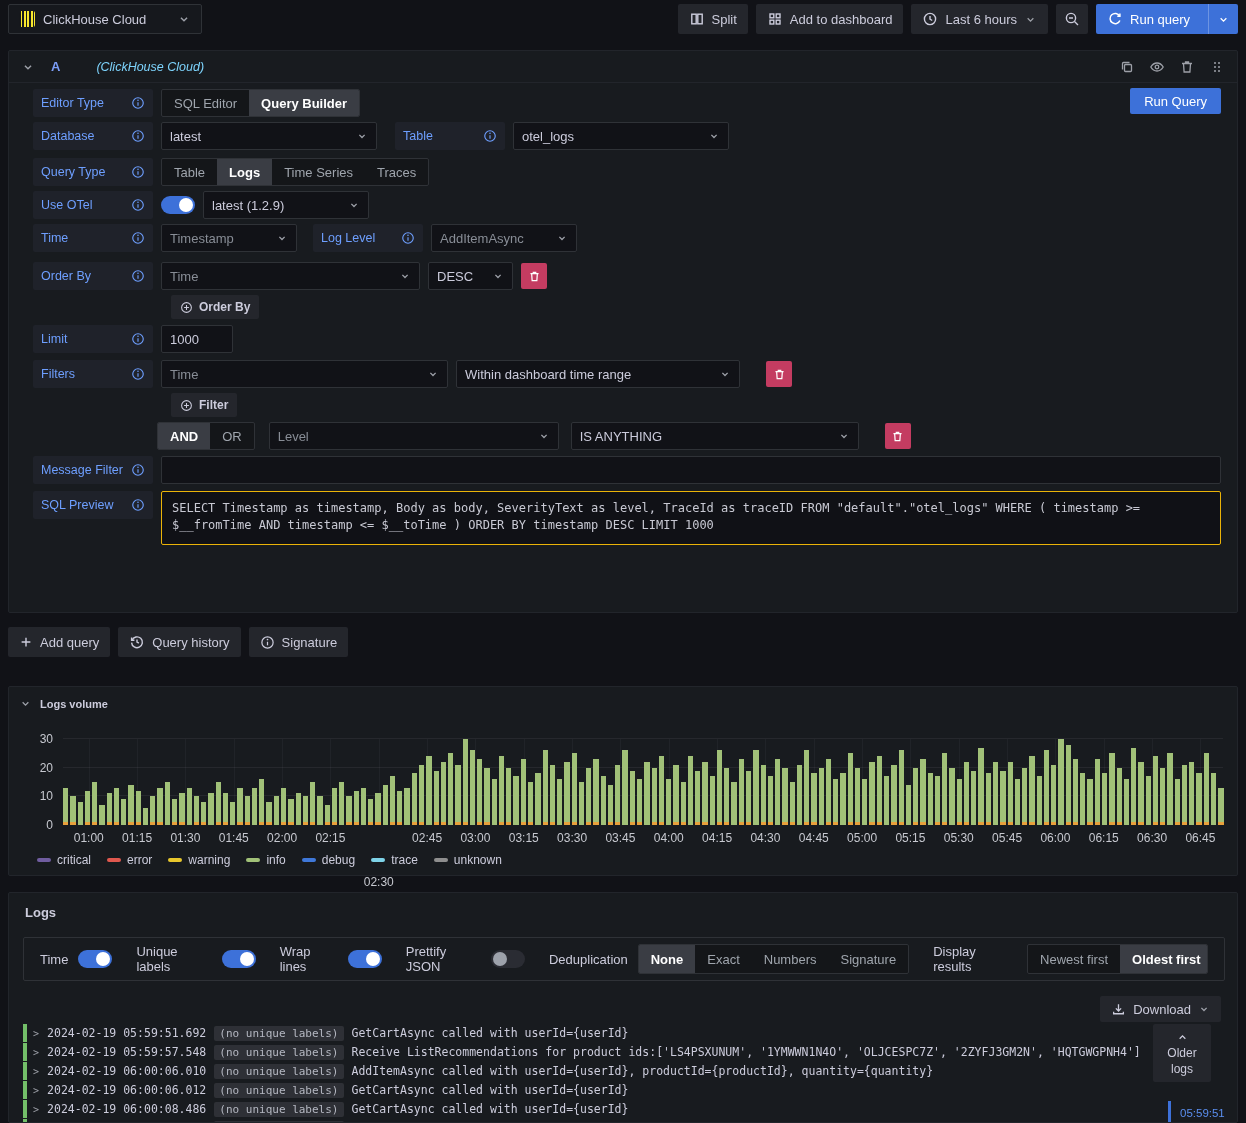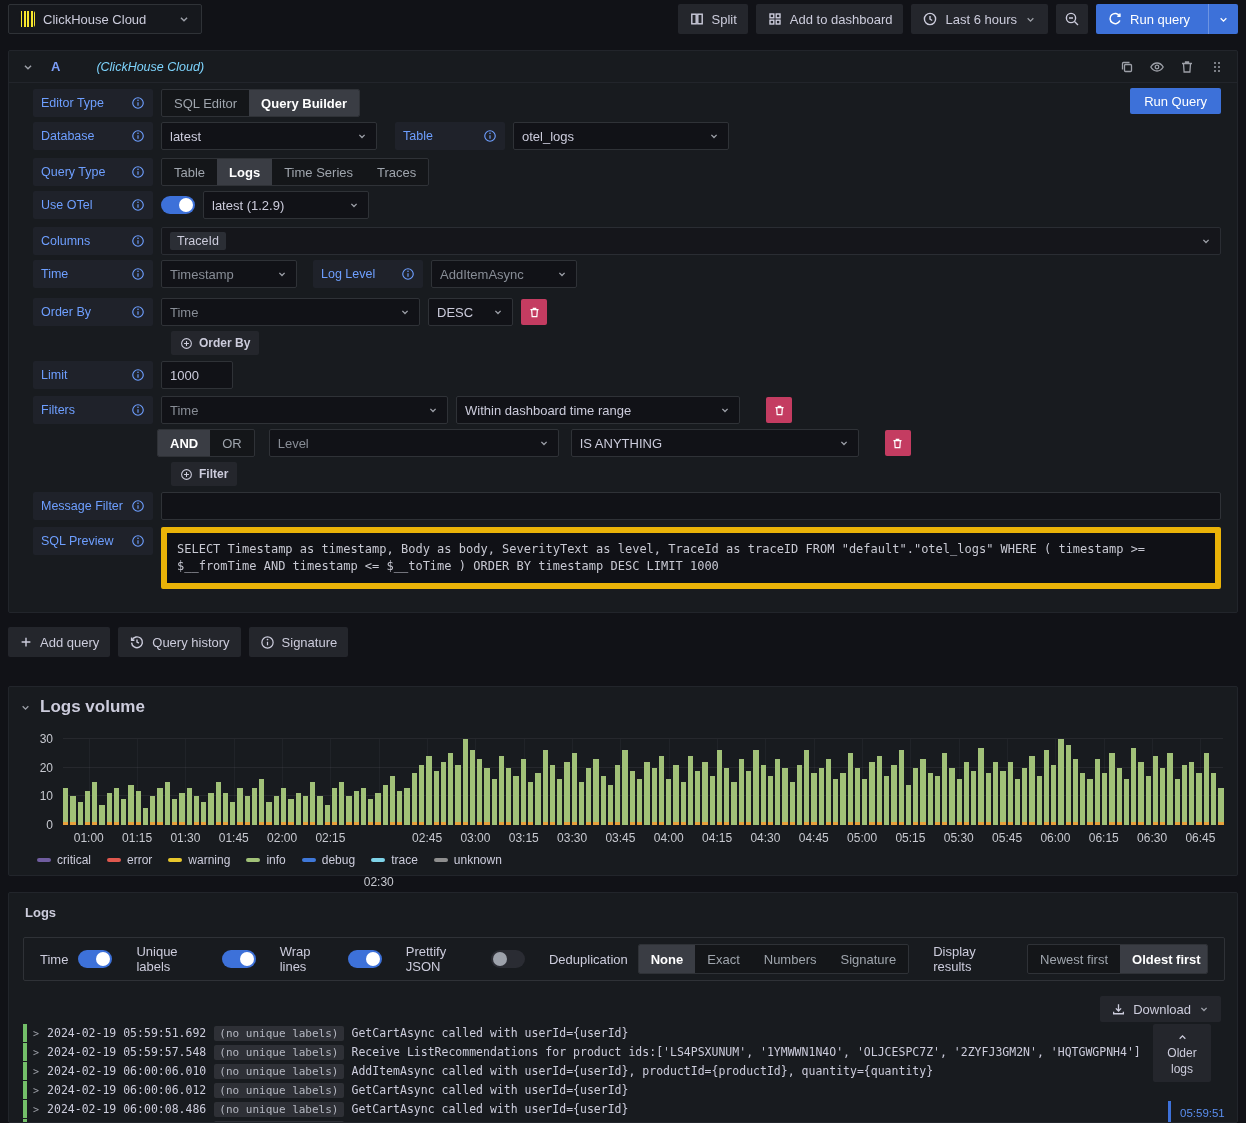--- a/index.html
+++ b/index.html
@@ -44,29 +44,29 @@
   .seg .seg-item { height:100%; display:flex; align-items:center; padding:0 12px; color:#9fa5ad; font-size:13px; cursor:pointer; white-space:nowrap; }
   .seg .seg-item.selected { background:#3a3d44; color:#fff; font-weight:600; }
   .toggle { position:relative; width:34px; height:18px; border-radius:9px; background:#3d71d9; cursor:pointer; flex:none; }
   .toggle::after { content:""; position:absolute; top:2px; right:2px; width:14px; height:14px; border-radius:50%; background:#fff; }
   .toggle.off { background:#2a2c33; }
   .toggle.off::after { right:auto; left:2px; background:#9da2ab; }
   .tag-chip { background:#2b2e35; border-radius:2px; padding:2px 7px; font-size:12.5px; color:#ccccdc; }
   .btn-sm { display:inline-flex; align-items:center; gap:6px; height:24px; padding:0 9px; background:#24262c; border:none; border-radius:2px; color:#ccccdc; font-size:12px; font-weight:600; cursor:pointer; }
   .btn-danger { width:26px; height:26px; margin-top:1px; background:#c43c61; border:none; border-radius:2px; color:#fff; display:flex; align-items:center; justify-content:center; cursor:pointer; flex:none; }
   input.text-input { height:28px; background:#111217; border:1px solid #2f3237; border-radius:2px; color:#ccccdc; font-size:13px; padding:0 8px; font-family:inherit; }
-  .sql-box { background:#101116; border:6px solid #eab308; border-radius:2px; padding:8px 10px; font-family:"DejaVu Sans Mono", monospace; font-size:12px; line-height:17px; color:#c8c9d3; width:1070px; min-height:54px; }
+  .sql-box { background:#101116; border:1px solid #eab308; border-radius:2px; padding:8px 10px; font-family:"DejaVu Sans Mono", monospace; font-size:12px; line-height:17px; color:#c8c9d3; width:1070px; min-height:54px; }
   .run-query-btn { position:absolute; top:37px; right:16px; height:26px; display:flex; align-items:center; padding:0 14px; background:#3d71d9; border:none; border-radius:2px; color:#fff; font-size:13px; font-weight:500; cursor:pointer; }
 
   .actions-row { position:absolute; left:8px; top:627px; display:flex; gap:8px; }
 
   
   #volume-panel { left:8px; top:686px; width:1230px; height:190px; }
   .vp-header { display:flex; align-items:center; gap:8px; padding:10px 0 0 10px; color:#ccccdc; }
-  .vp-header .title { font-size:17px; font-weight:600; }
+  .vp-header .title { font-size:11px; font-weight:600; }
   .chart { position:absolute; left:24px; right:14px; top:52px; bottom:6px; }
   .y-axis { position:absolute; left:0; top:0; width:20px; height:86px; }
   .y-axis span { position:absolute; right:0; font-size:12px; color:#c7c9d0; transform:translateY(50%); }
   .plot-wrap { position:absolute; left:30px; right:0; top:0; height:86px; }
   .gridlayer { position:absolute; inset:0; }
   .gridlayer .h { position:absolute; left:0; right:0; height:1px; background:rgba(204,204,220,.08); }
   .gridlayer .v { position:absolute; top:0; bottom:0; width:1px; background:rgba(204,204,220,.05); }
   .plot { position:absolute; inset:0; display:flex; align-items:flex-end; gap:2px; }
   .bar { flex:1 1 0; display:flex; flex-direction:column; justify-content:flex-end; height:100%; min-width:2px; }
   .bar i { display:block; width:100%; }
@@ -311,40 +311,20 @@
         <div class="ctl" style="width:166px;">
           <span class="val">latest (1.2.9)</span>
           <span class="chev icon">
               <svg width="12" height="12" viewBox="0 0 16 16" fill="none" stroke="currentColor" stroke-width="1.8">
                 <path d="M4.5 6.5L8 10l3.5-3.5"></path>
               </svg>
             </span>
         </div>
       </div>
 
-      <div class="row" style="margin-top:8px">
-        <div class="f-label">
-          <span>Columns</span>
-          <span class="icon">
-              <svg width="14" height="14" viewBox="0 0 16 16" fill="none" stroke="currentColor" stroke-width="1.3">
-                <circle cx="8" cy="8" r="6"></circle>
-                <path d="M8 7.2V11"></path>
-                <circle cx="8" cy="4.8" r=".9" fill="currentColor" stroke="none"></circle>
-              </svg>
-            </span>
-        </div>
-        <div class="ctl" style="width:1062px;background:#15161b;border-color:#2a2d33">
-          <span class="tag-chip">TraceId</span>
-          <span class="chev icon">
-              <svg width="12" height="12" viewBox="0 0 16 16" fill="none" stroke="currentColor" stroke-width="1.8">
-                <path d="M4.5 6.5L8 10l3.5-3.5"></path>
-              </svg>
-            </span>
-        </div>
-      </div>
 
       <div class="row">
         <div class="f-label">
           <span>Time</span>
           <span class="icon">
               <svg width="14" height="14" viewBox="0 0 16 16" fill="none" stroke="currentColor" stroke-width="1.3">
                 <circle cx="8" cy="8" r="6"></circle>
                 <path d="M8 7.2V11"></path>
                 <circle cx="8" cy="4.8" r=".9" fill="currentColor" stroke="none"></circle>
               </svg>
@@ -470,20 +450,32 @@
         </div>
         <button class="btn-danger" style="margin-left:18px">
           <span class="icon">
               <svg width="13" height="13" viewBox="0 0 16 16" fill="none" stroke="currentColor" stroke-width="1.5">
                 <path d="M3 4.5h10M6.5 4.5V3h3v1.5M4.5 4.5l.6 8.5h5.8l.6-8.5"></path>
               </svg>
             </span>
         </button>
       </div>
 
+      <div class="row" style="margin-left:138px">
+        <button class="btn-sm">
+          <span class="icon">
+              <svg width="13" height="13" viewBox="0 0 16 16" fill="none" stroke="currentColor" stroke-width="1.3">
+                <circle cx="8" cy="8" r="6"></circle>
+                <path d="M8 5v6M5 8h6"></path>
+              </svg>
+            </span>
+          <span>Filter</span>
+        </button>
+      </div>
+
       <div class="row" style="margin-left:124px">
         <div class="seg">
           <span class="seg-item selected">AND</span>
           <span class="seg-item">OR</span>
         </div>
         <div class="ctl placeholder-text" style="width:290px;margin-left:6px">
           <span class="val">Level</span>
           <span class="chev icon">
               <svg width="12" height="12" viewBox="0 0 16 16" fill="none" stroke="currentColor" stroke-width="1.8">
                 <path d="M4.5 6.5L8 10l3.5-3.5"></path>
@@ -497,32 +489,20 @@
                 <path d="M4.5 6.5L8 10l3.5-3.5"></path>
               </svg>
             </span>
         </div>
         <button class="btn-danger" style="margin-left:18px">
           <span class="icon">
               <svg width="13" height="13" viewBox="0 0 16 16" fill="none" stroke="currentColor" stroke-width="1.5">
                 <path d="M3 4.5h10M6.5 4.5V3h3v1.5M4.5 4.5l.6 8.5h5.8l.6-8.5"></path>
               </svg>
             </span>
-        </button>
-      </div>
-
-      <div class="row" style="margin-left:138px">
-        <button class="btn-sm">
-          <span class="icon">
-              <svg width="13" height="13" viewBox="0 0 16 16" fill="none" stroke="currentColor" stroke-width="1.3">
-                <circle cx="8" cy="8" r="6"></circle>
-                <path d="M8 5v6M5 8h6"></path>
-              </svg>
-            </span>
-          <span>Filter</span>
         </button>
       </div>
 
       <div class="row" style="margin-top:6px">
         <div class="f-label">
           <span>Message Filter</span>
           <span class="icon">
               <svg width="14" height="14" viewBox="0 0 16 16" fill="none" stroke="currentColor" stroke-width="1.3">
                 <circle cx="8" cy="8" r="6"></circle>
                 <path d="M8 7.2V11"></path>

